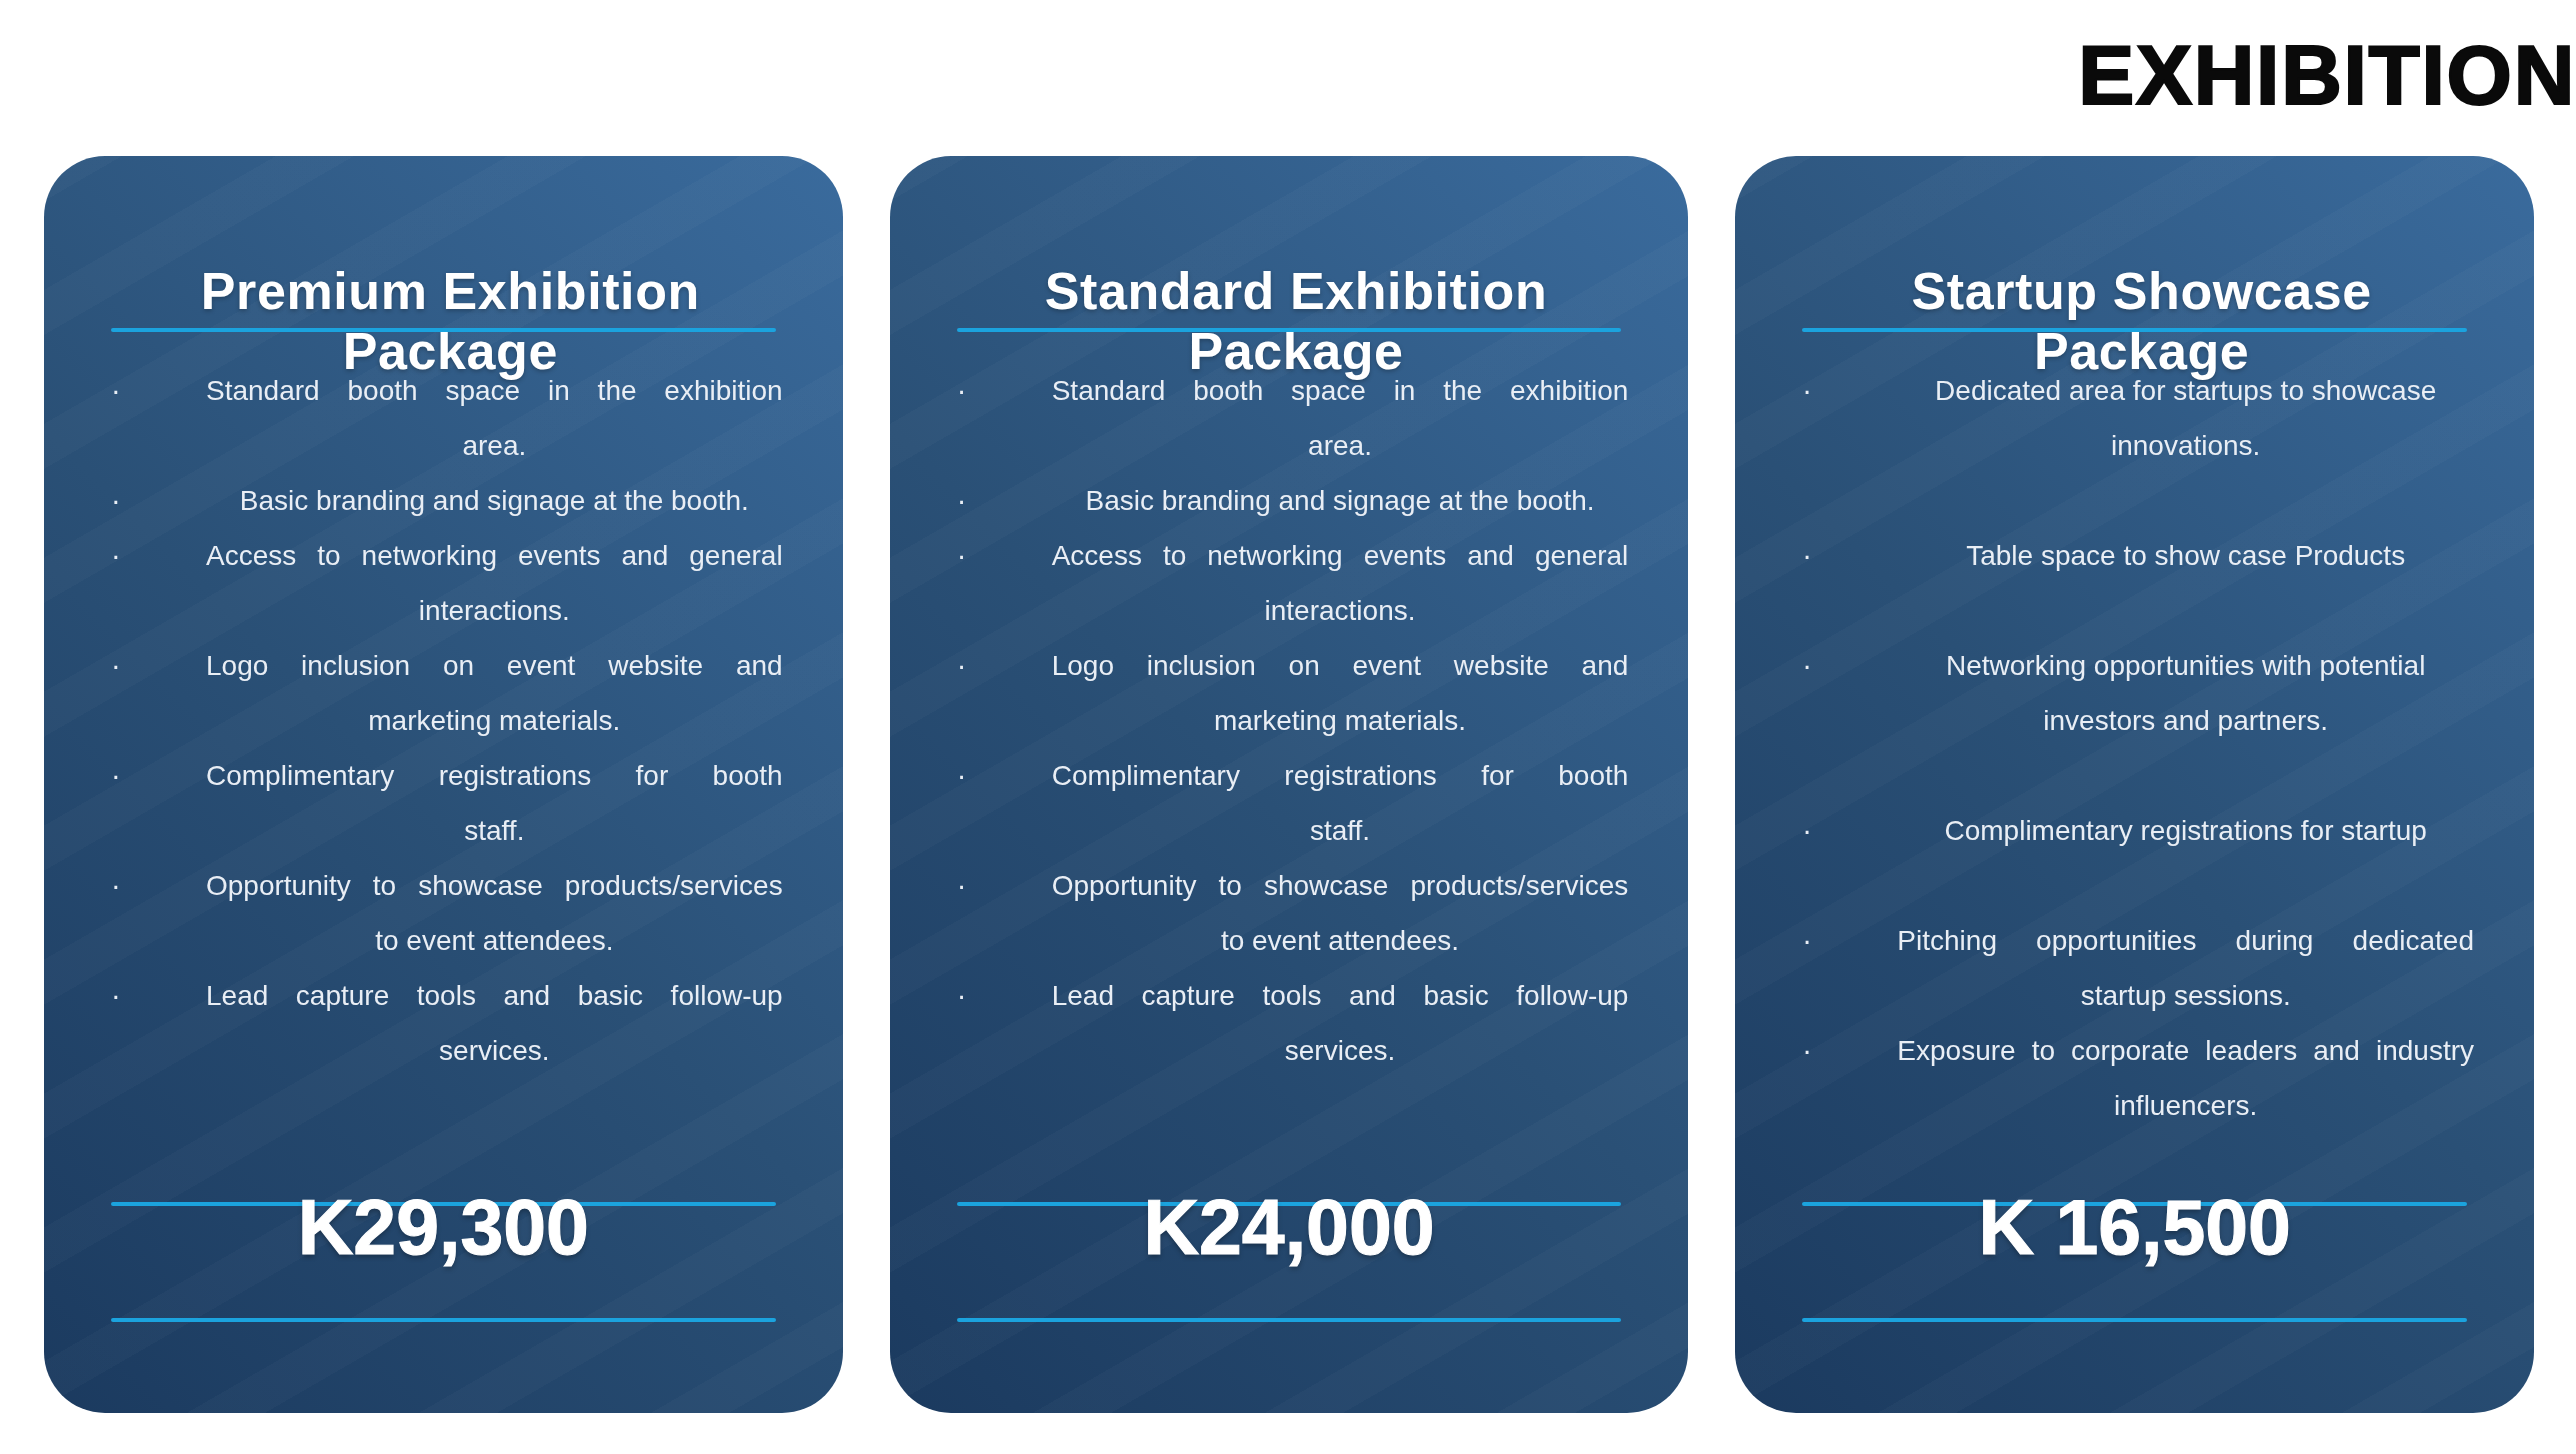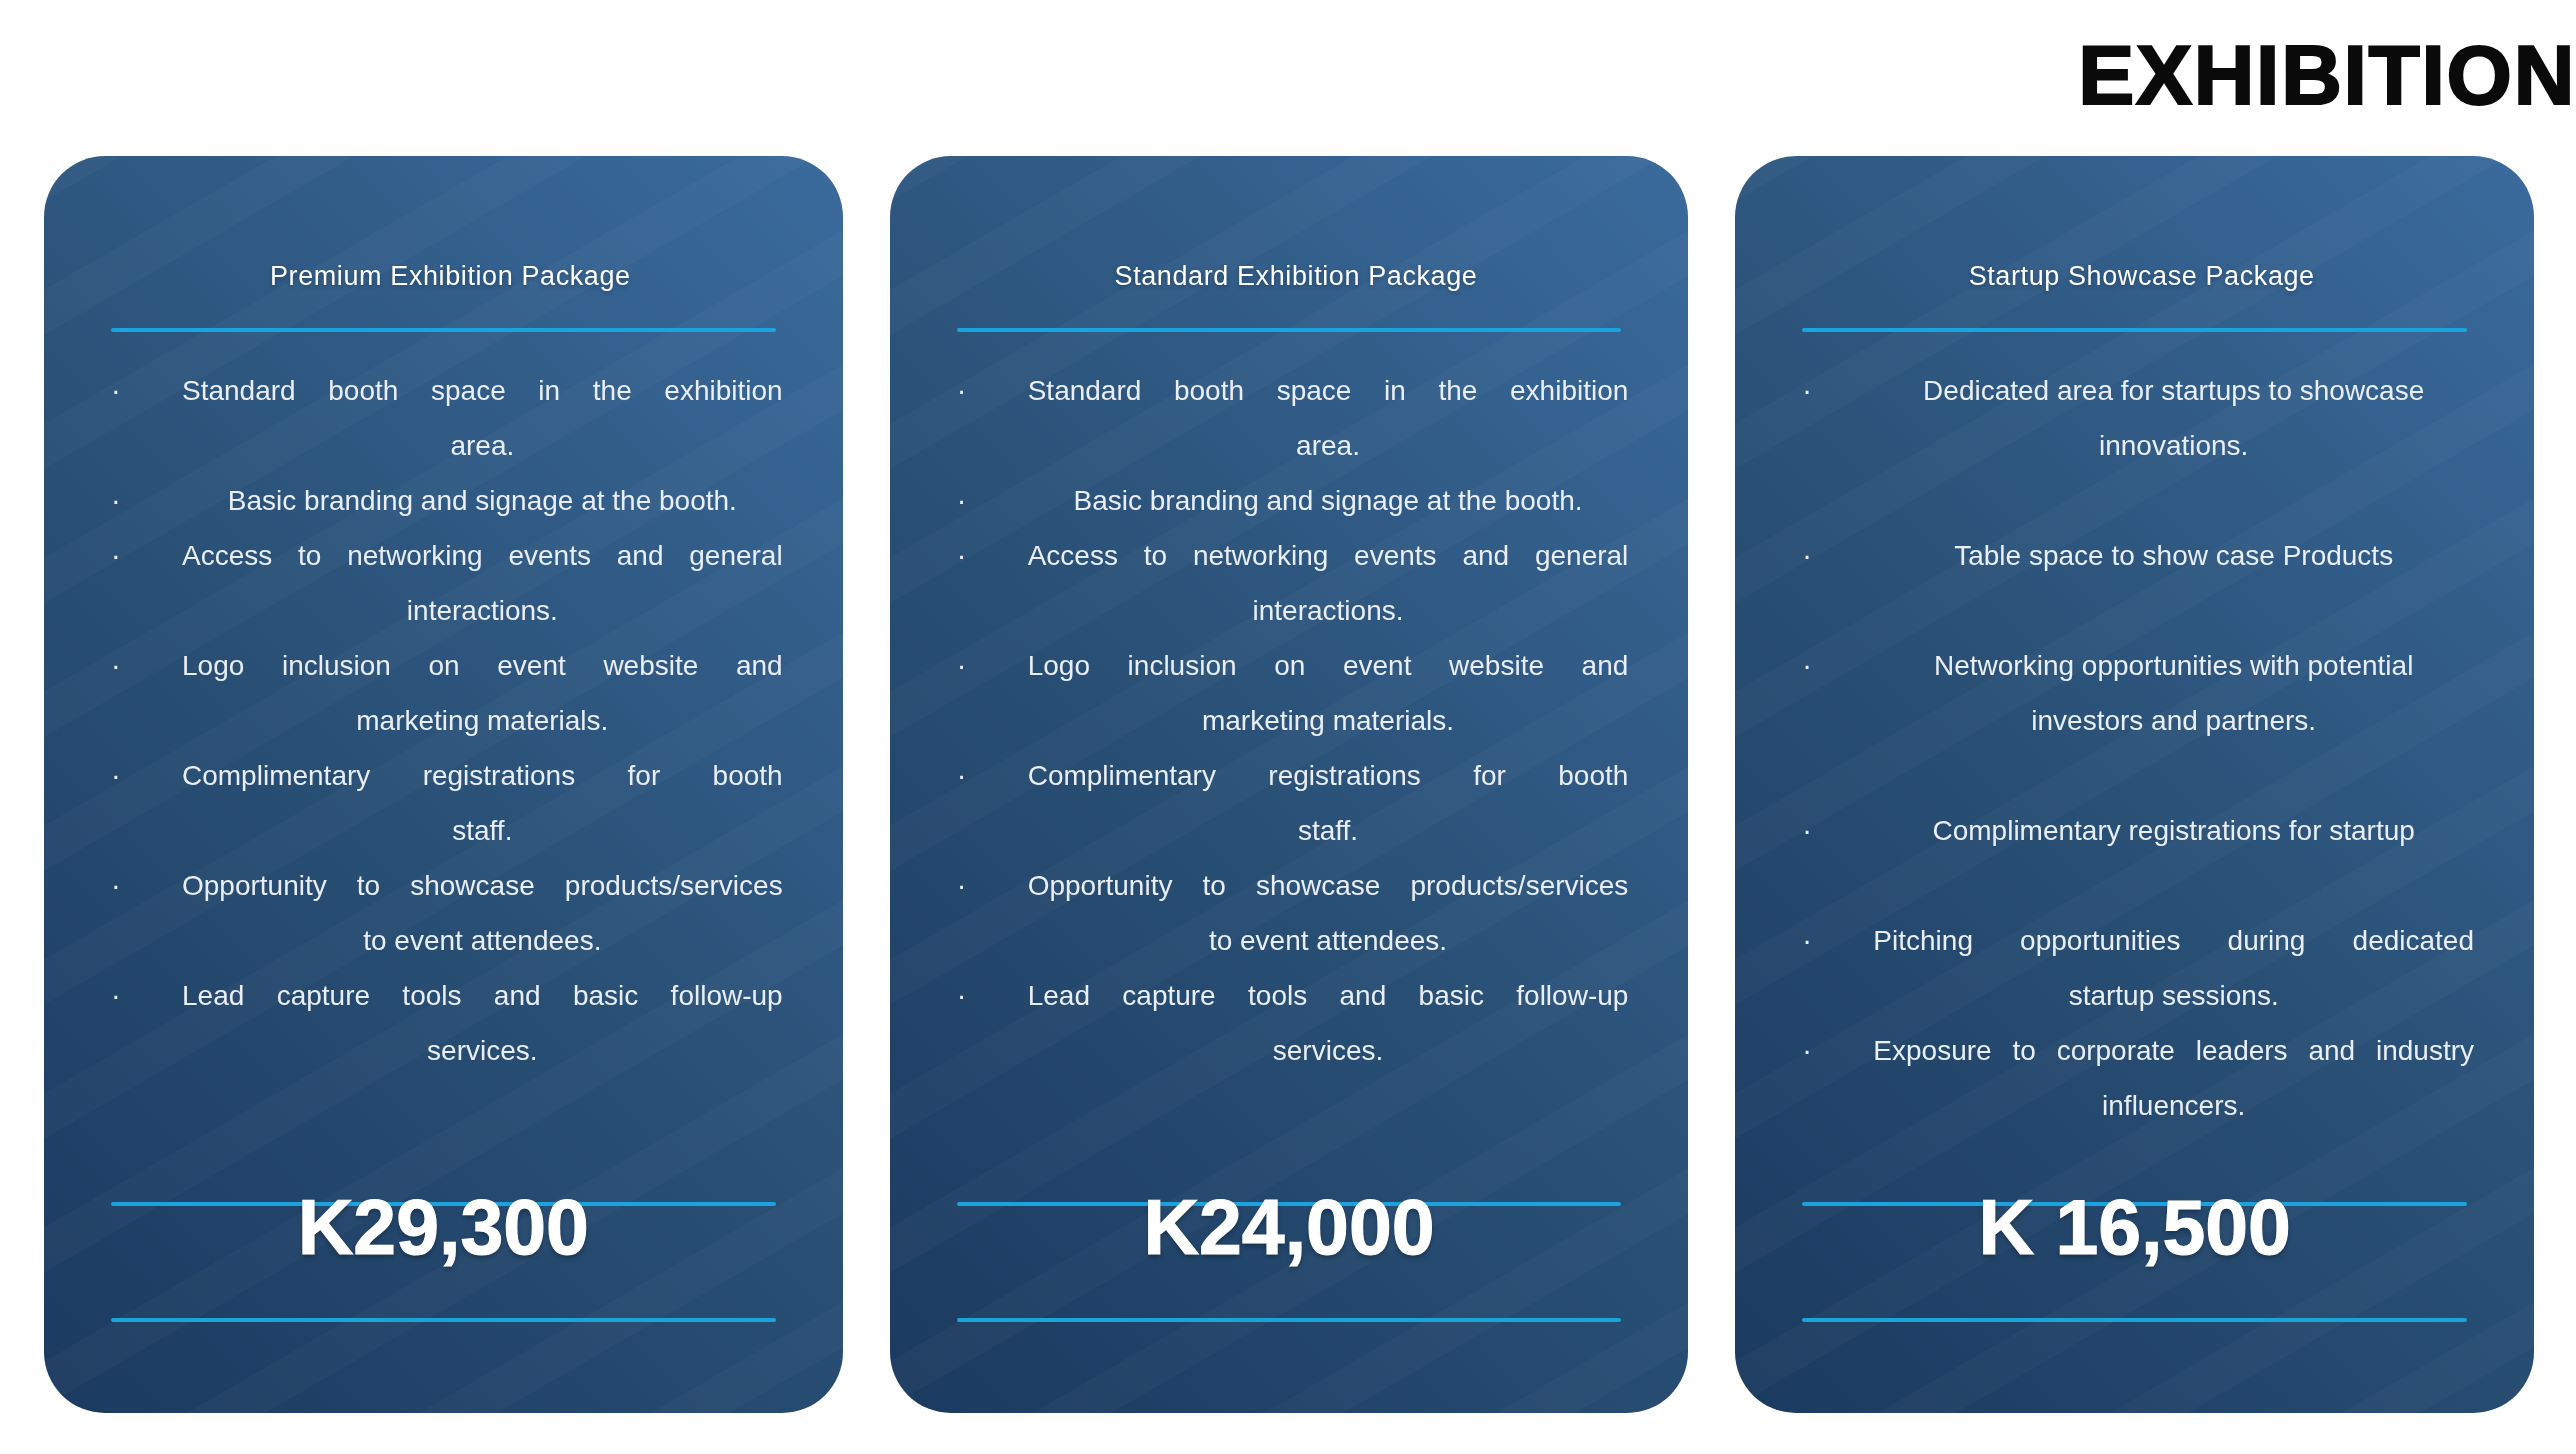--- a/index.html
+++ b/index.html
@@ -49,22 +49,22 @@
     background:repeating-linear-gradient(150deg,
       rgba(255,255,255,0.025) 0 39px,
       rgba(255,255,255,0) 39px 116px);
     pointer-events:none;
   }
   .card-header{
     position:absolute;
     top:105px;left:67px;right:53px;
     text-align:center;
     color:var(--heading-text);
-    font-size:27px;
-    font-weight:400;
+    font-size:52px;
+    font-weight:700;
     letter-spacing:0.6px;
     text-shadow:0 2.2px 4.4px rgba(0,0,0,0.25);
     z-index:2;
   }
   .rule{
     position:absolute;
     left:67px;right:67px;
     height:4.4px;
     background:var(--accent);
     border-radius:2.2px;
@@ -81,21 +81,21 @@
     z-index:2;
   }
   .bullet-item{display:flex;}
   .bullet-item.gap{margin-bottom:55px;}
   .bullet-marker{
     flex:0 0 71px;
     line-height:55px;
     font-size:29px;
     color:var(--body-text);
   }
-  .bullet-lines{flex:1 1 auto;min-width:0;}
+  .bullet-lines{flex:1 1 auto;min-width:0;margin-left:24px;}
   .bullet-line{
     line-height:55px;
     text-align:center;
   }
   .bullet-line.stretch{
     text-align:justify;
     text-align-last:justify;
   }
   .card-price{
     position:absolute;

